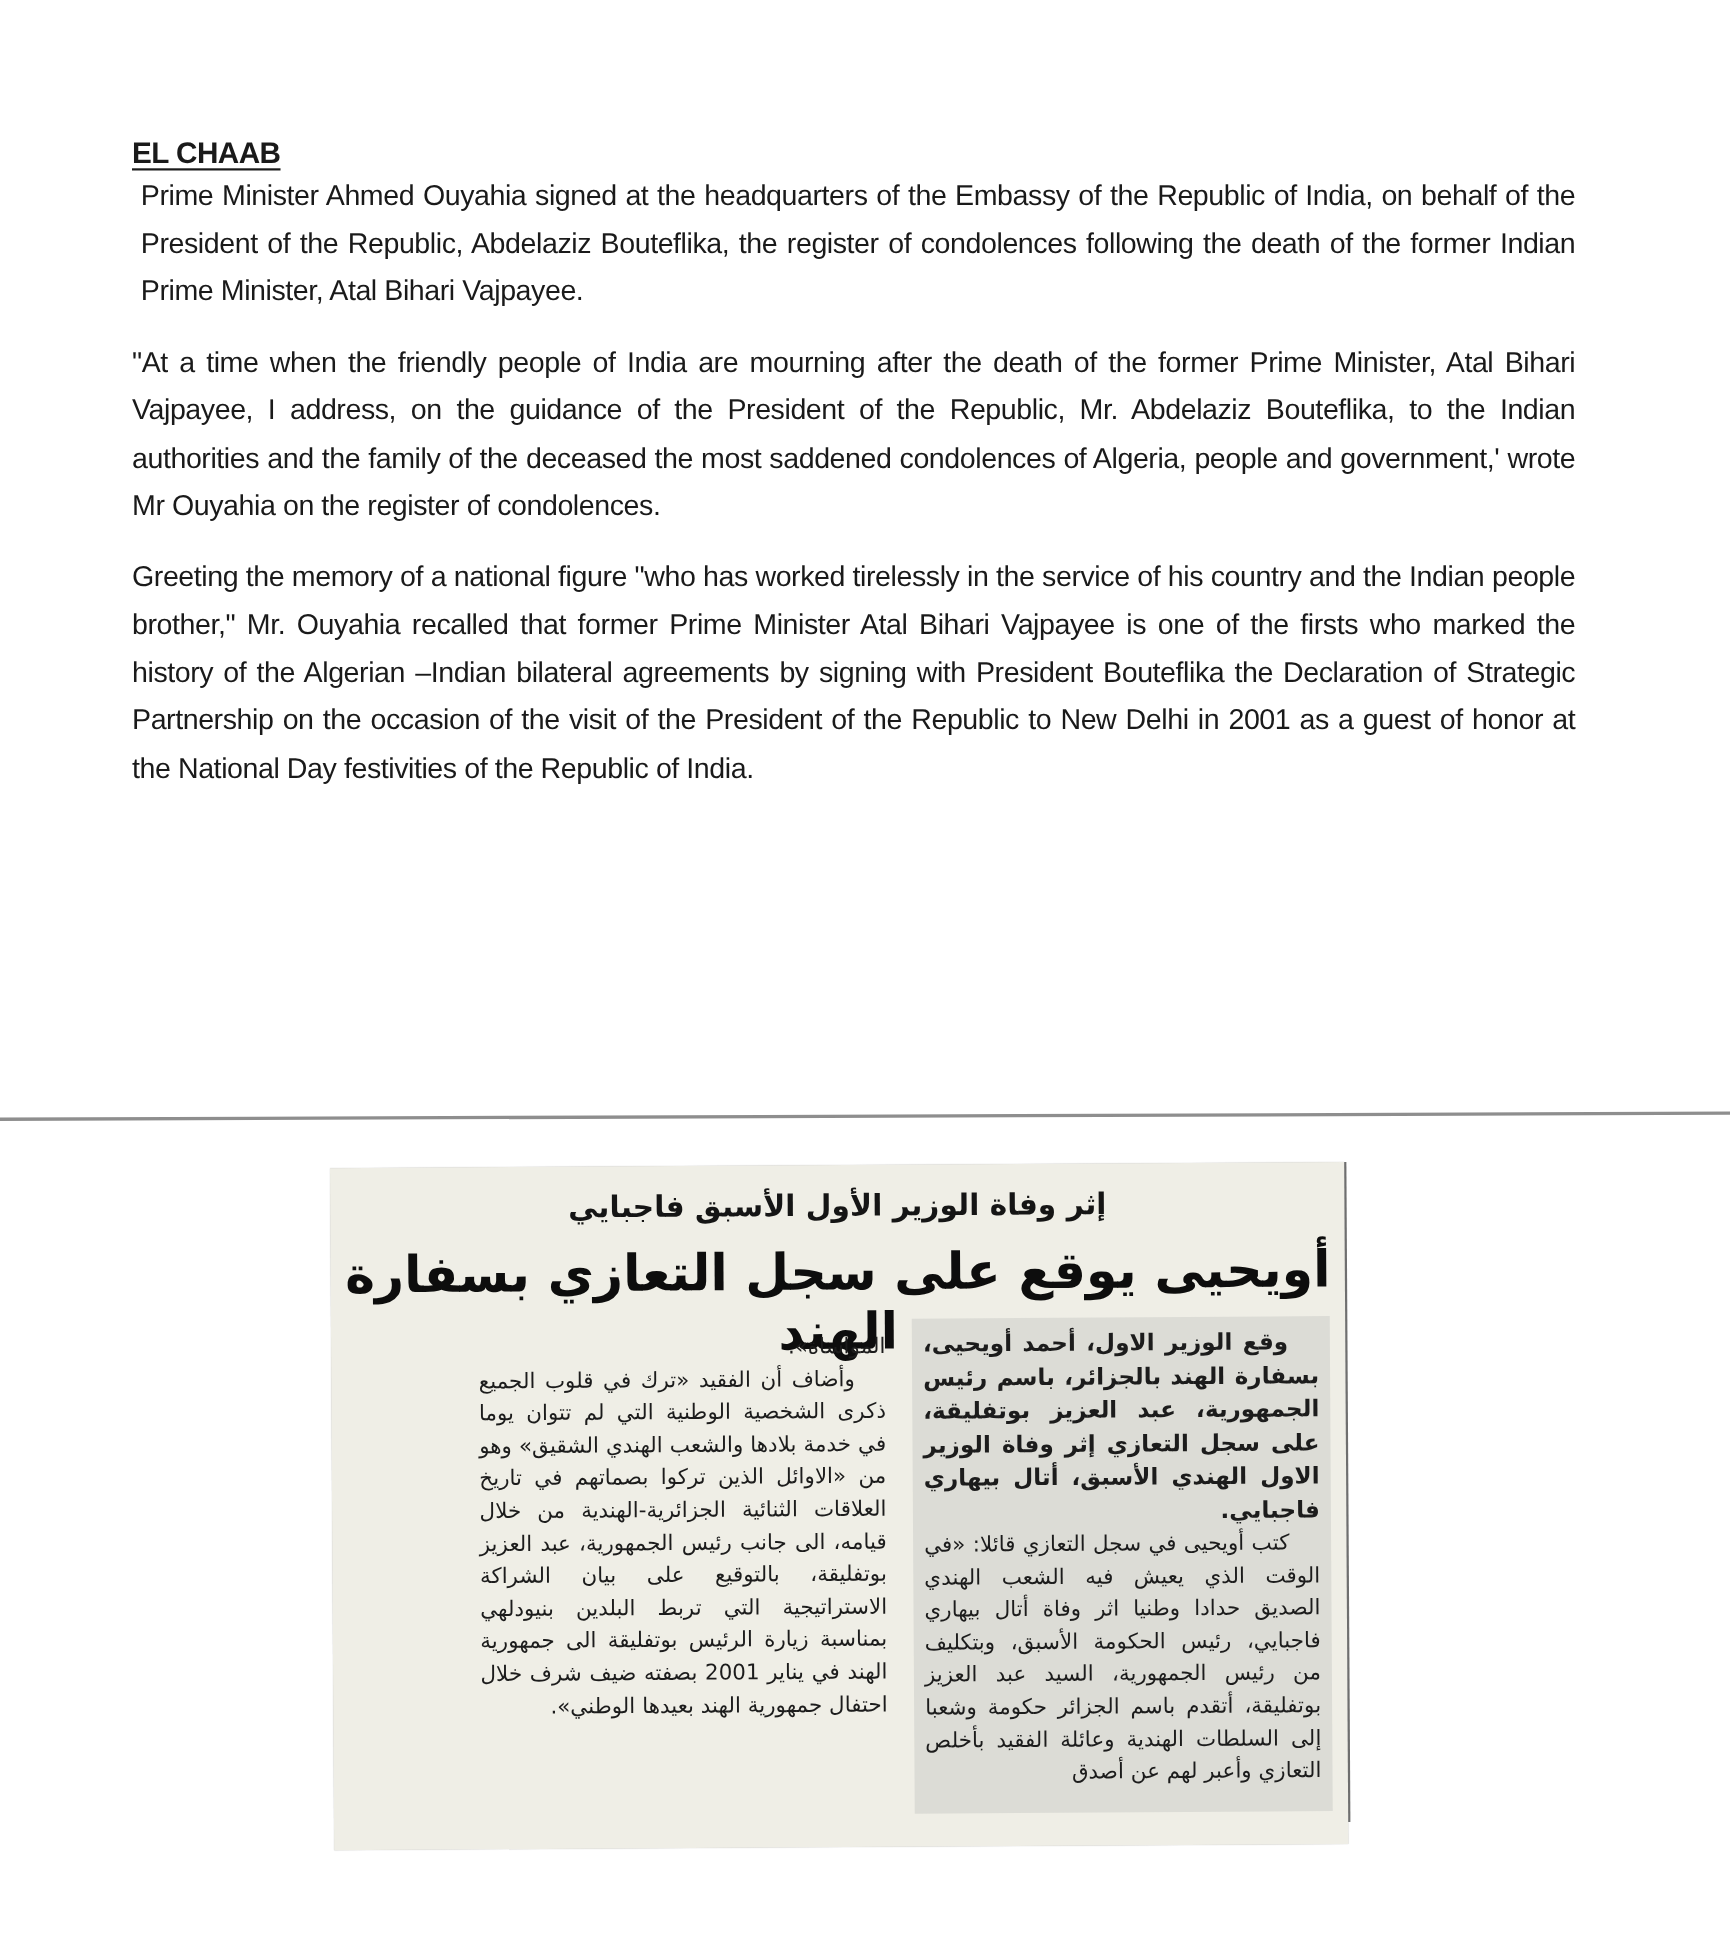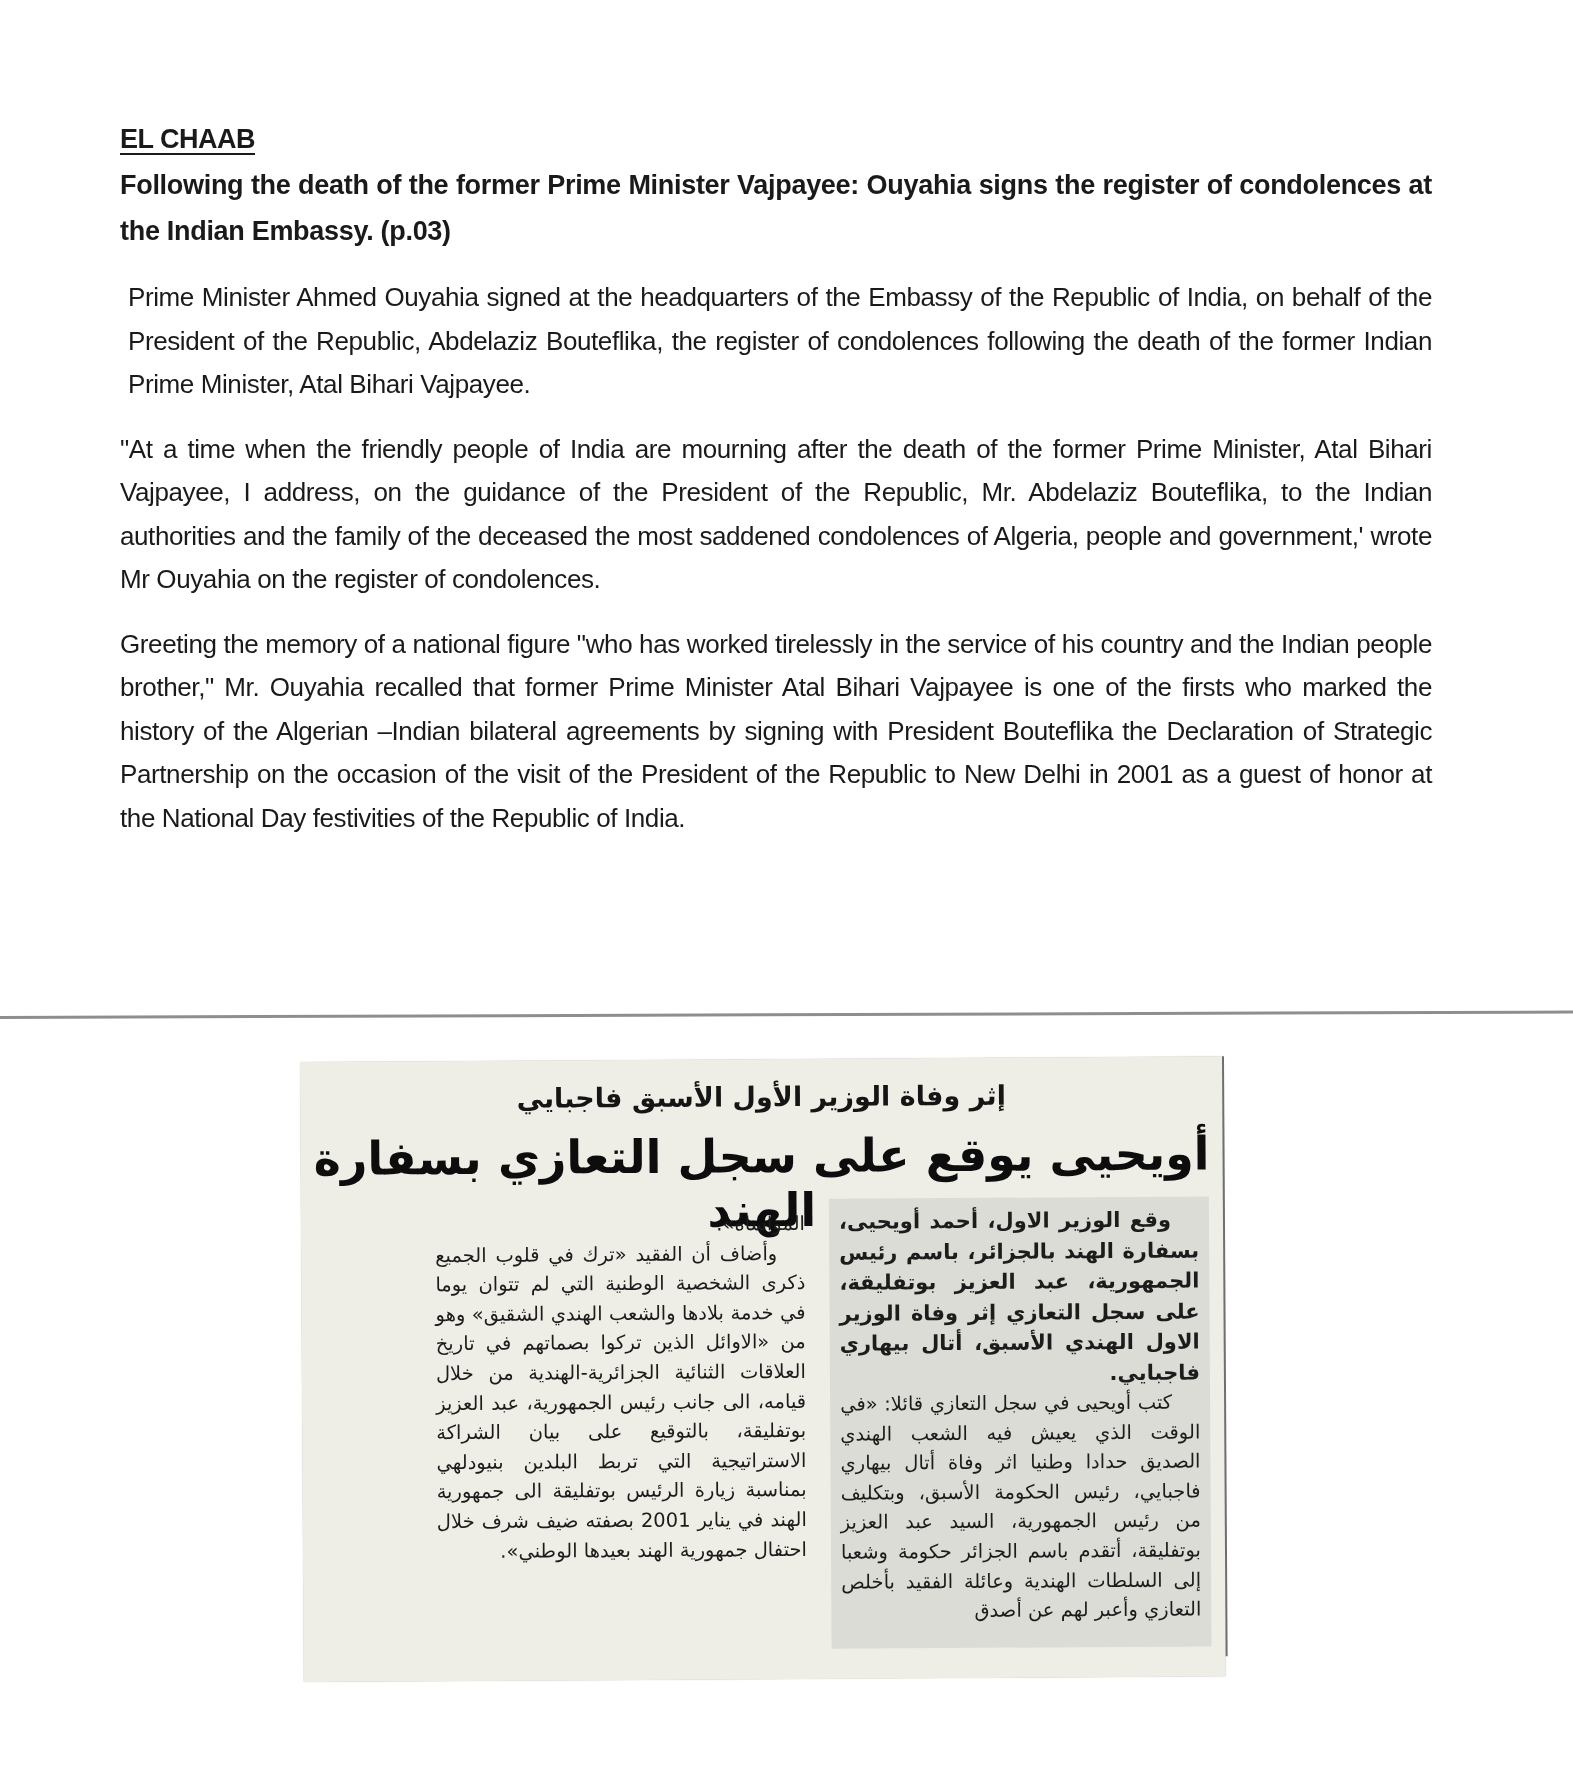--- a/index.html
+++ b/index.html
@@ -19,21 +19,20 @@
   .col-right .lead { font-weight: bold; font-size: 21px; line-height: 30.5px; }
   .col-left { right: 412px; top: 150px; width: 370px; padding: 0 6px; }
   .col p { margin: 0; }
   .indent { text-indent: 28px; }
 </style>
 </head>
 <body>
 
 <div class="page-text">
   <p class="source">EL CHAAB</p>
-  <p class="headline">Following the death of the former Prime Minister Vajpayee: Ouyahia signs the register of condolences at the Indian Embassy. (p.03)</p>
   <p class="para p1">Prime Minister Ahmed Ouyahia signed at the headquarters of the Embassy of the Republic of India, on behalf of the President of the Republic, Abdelaziz Bouteflika, the register of condolences following the death of the former Indian Prime Minister, Atal Bihari Vajpayee.</p>
   <p class="para">"At a time when the friendly people of India are mourning after the death of the former Prime Minister, Atal Bihari Vajpayee, I address, on the guidance of the President of the Republic, Mr. Abdelaziz Bouteflika, to the Indian authorities and the family of the deceased the most saddened condolences of Algeria, people and government,' wrote Mr Ouyahia on the register of condolences.</p>
   <p class="para">Greeting the memory of a national figure "who has worked tirelessly in the service of his country and the Indian people brother," Mr. Ouyahia recalled that former Prime Minister Atal Bihari Vajpayee is one of the firsts who marked the history of the Algerian –Indian bilateral agreements by signing with President Bouteflika the Declaration of Strategic Partnership on the occasion of the visit of the President of the Republic to New Delhi in 2001 as a guest of honor at the National Day festivities of the Republic of India.</p>
 </div>
 
 <div class="separator"></div>
 
 <div class="clipping">
   <div class="clip-border-right"></div>
   <div class="kicker">إثر وفاة الوزير الأول الأسبق فاجبايي</div>

